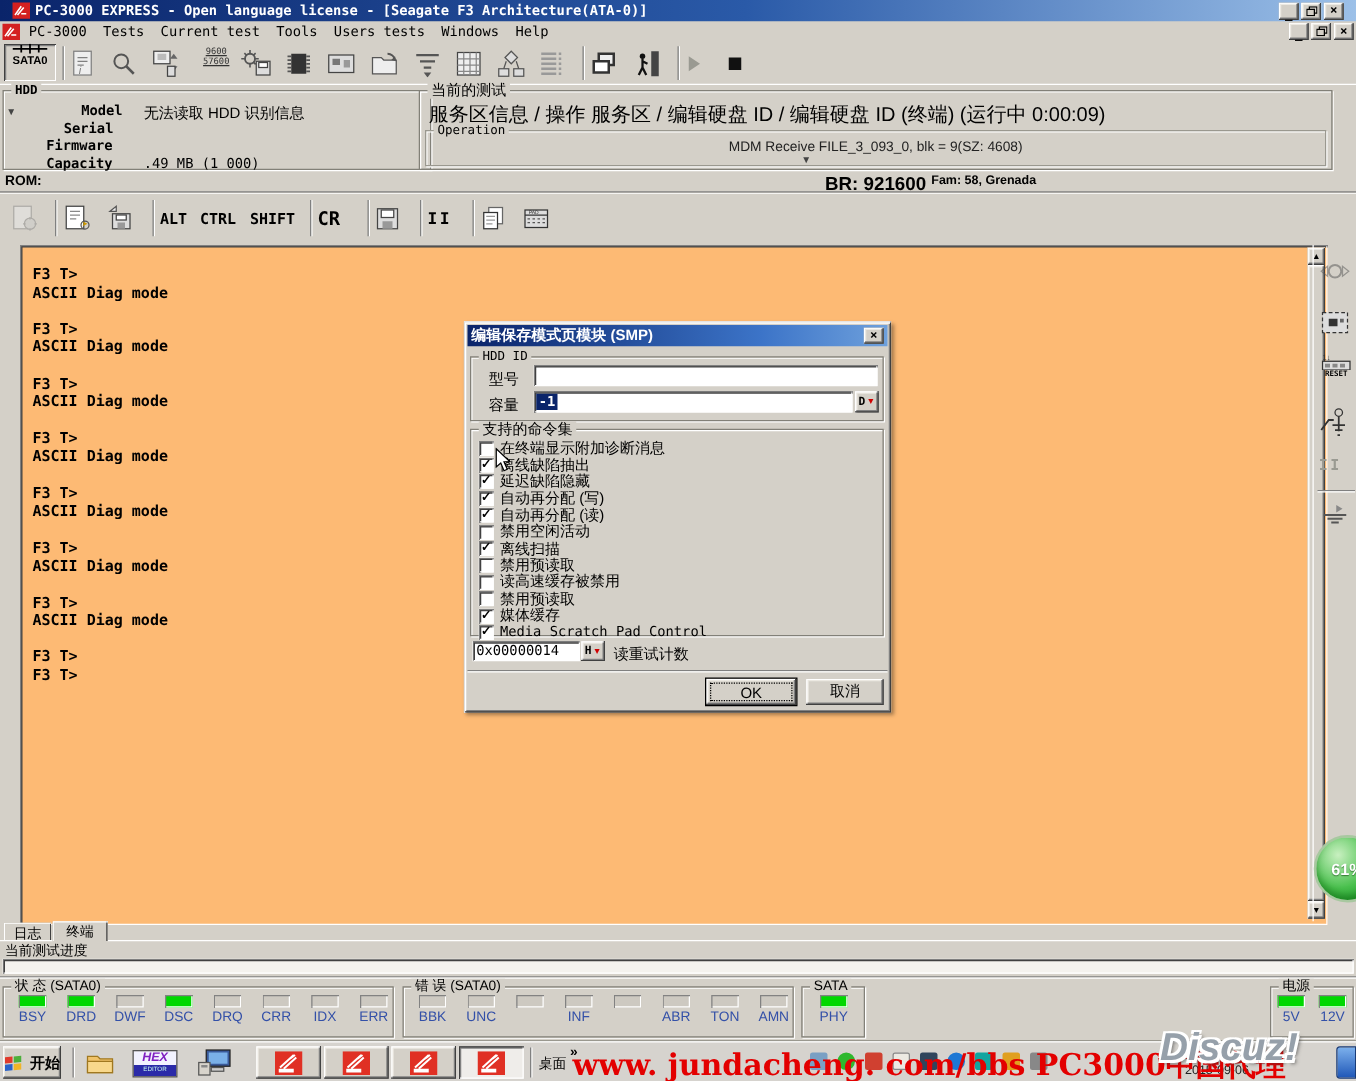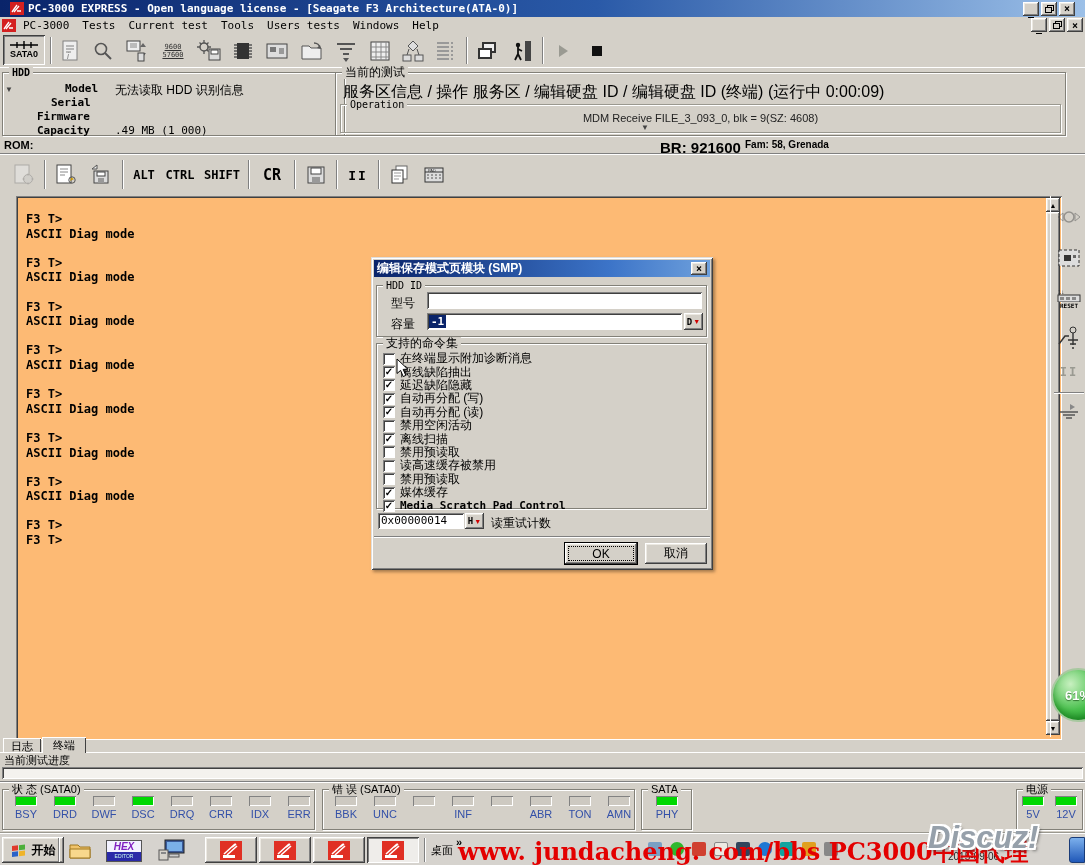--- a/index.html
+++ b/index.html
@@ -9,21 +9,21 @@
 .mono{font-family:"DejaVu Sans Mono",monospace}
 .b{font-weight:bold}
 .raised{background:#d4d0c8;box-shadow:inset -1px -1px 0 #404040,inset 1px 1px 0 #fff,inset -2px -2px 0 #808080,inset 2px 2px 0 #ece9e2}
 .pressed{background:#d4d0c8;box-shadow:inset 1px 1px 0 #404040,inset -1px -1px 0 #fff,inset 2px 2px 0 #808080}
 .sunk{background:#fff;box-shadow:inset 1px 1px 0 #808080,inset -1px -1px 0 #fff,inset 2px 2px 0 #404040}
 .grp{position:absolute;border:1px solid #828078;box-shadow:inset 1px 1px 0 #fff,1px 1px 0 #fff}
 .leg{position:absolute;top:-7px;left:6px;background:#d4d0c8;padding:0 3px;font-size:11px;line-height:13px;white-space:nowrap}
 .vsep{position:absolute;width:2px;border-left:1px solid #808080;border-right:1px solid #fff}
 .hgroove{position:absolute;height:2px;border-top:1px solid #808080;border-bottom:1px solid #fff}
 .capbtn{width:16px;height:14px;display:flex;align-items:center;justify-content:center;font-size:10px;font-weight:bold;font-family:"DejaVu Sans Mono",monospace}
-.tbtn{position:absolute;display:flex;align-items:center;justify-content:center}
+.tbtn{position:absolute;display:flex;align-items:center;}
 .led{width:22px;height:10px;background:#cdc9c1;box-shadow:inset 1px 1px 0 #828282,inset -1px -1px 0 #fff}
 .led.on{background:#00d800}
 .ledcol{position:absolute;width:36px;text-align:center}
 .ledcol .led{margin:0 auto}
 .ledlbl{font-size:11px;color:#3350a8;margin-top:2px;white-space:nowrap}
 .cbrow{display:flex;align-items:center;gap:5px;height:13.4px}
 .cb{width:12px;height:12px;flex:0 0 12px;background:#fff;box-shadow:inset 1px 1px 0 #808080,inset -1px -1px 0 #fff,inset 2px 2px 0 #404040;display:flex;align-items:center;justify-content:center}
 .cb .mk{display:none;font-size:10px;font-weight:bold;line-height:10px}
 .cb.checked .mk{display:block}
 .cbl{font-size:12px;white-space:nowrap}
@@ -437,21 +437,21 @@
         <div class="cbrow">
             <span class="cb checked">
               <span class="mk">✓</span>
             </span>
             <span class="cbl">媒体缓存</span>
           </div>
         <div class="cbrow">
             <span class="cb checked">
               <span class="mk">✓</span>
             </span>
-            <span class="cbl mono" style="font-size:11px;font-weight:bold">Media Scratch Pad Control</span>
+            <span class="cbl mono" style="font-size:11px;font-weight:normal">Media Scratch Pad Control</span>
           </div>
       </div>
     </div>
     <div class="abs sunk" style="left:7px;top:256px;width:86px;height:16px"><span class="mono" style="margin-left:3px;font-size:11px;line-height:16px">0x00000014</span></div>
     <div class="abs raised smallbtn" style="left:94px;top:256px;width:19px;height:16px;gap:1px">
       <span class="mono b" style="font-size:9px">H</span>
         <span style="color:#d00000;font-size:7px">▼</span>
     </div>
     <span class="abs" style="left:120px;top:258px">读重试计数</span>
     <div class="hgroove" style="left:3px;top:279px;width:336px"></div>
@@ -563,21 +563,21 @@
         <div class="led on"></div>
         <div class="ledlbl">5V</div>
       </div>
     <div class="ledcol" style="left:31px;top:6px">
         <div class="led on"></div>
         <div class="ledlbl">12V</div>
       </div>
   </div>
 
   <div class="abs" style="left:0;top:833px;width:1085px;height:32px;background:#d6d3ce;border-top:1px solid #fff;box-shadow:0 -1px 0 #9a988f">
-    <div class="abs raised smallbtn" style="left:2px;top:3px;width:62px;height:26px;gap:6px">
+    <div class="abs raised smallbtn" style="left:2px;top:3px;width:47px;height:26px;gap:6px">
       <svg width="15" height="13" viewBox="0 0 15 13">
           <g transform="skewY(-6)">
             <rect x="1" y="2" width="6" height="5" fill="#e03a2c"></rect>
             <rect x="8" y="2" width="6" height="5" fill="#4caf3a"></rect>
             <rect x="1" y="8" width="6" height="5" fill="#2a62c8"></rect>
             <rect x="8" y="8" width="6" height="5" fill="#f0b428"></rect>
           </g>
         </svg>
       <span class="b" style="font-size:12px">开始</span>
     </div>

